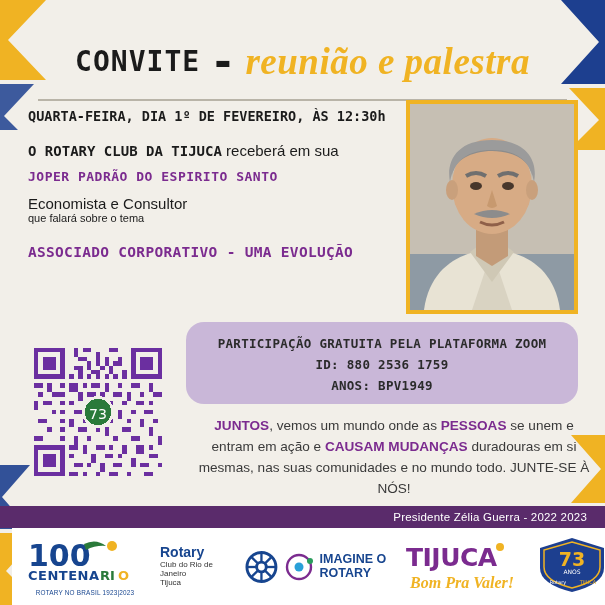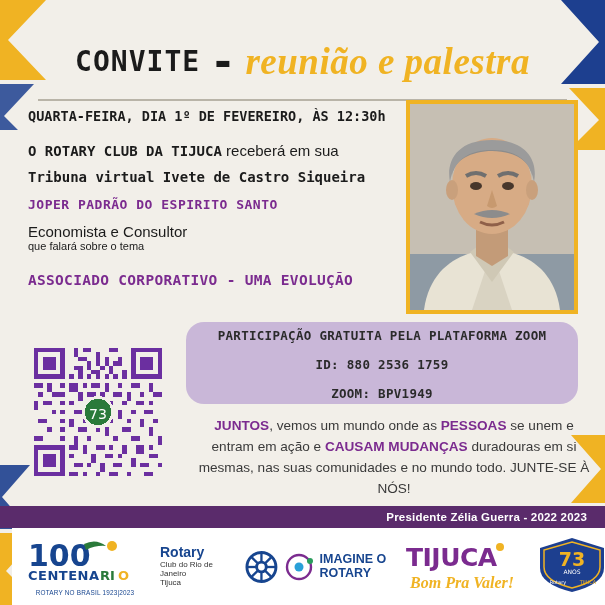--- a/index.html
+++ b/index.html
@@ -133,21 +133,20 @@
   .zoom-box {
     position: absolute;
     left: 186px; top: 322px;
     width: 392px; height: 82px;
     background: #c9b7d8;
     border-radius: 18px;
     z-index: 6;
     display: flex; flex-direction: column;
     align-items: center; justify-content: center;
     padding-top: 2px;
-    gap: 8px;
   }
   .zoom-line {
     font-family: "DejaVu Sans Mono", monospace;
     font-size: 12.5px;
     font-weight: bold;
     color: #2b2b2b;
     letter-spacing: 0.3px;
     margin: 3px 0;
   }
 
@@ -177,21 +176,21 @@
     position: absolute;
     left: 0; bottom: 77px; width: 605px; height: 22px;
     background: #5a2b6b;
     z-index: 5;
     display: flex; align-items: center; justify-content: flex-end;
     padding-right: 18px;
   }
   .pres-strip span {
     color: #ffffff;
     font-size: 11.5px;
-    font-weight: bold;
+    font-weight: normal;
     letter-spacing: 0.2px;
   }
 
   
   .footer {
     position: absolute;
     left: 12px; bottom: 0; width: 605px; height: 77px;
     background: #ffffff;
     z-index: 5;
     display: flex; align-items: center;
@@ -250,21 +249,20 @@
     <span class="title-highlight">reunião e palestra</span>
   </div>
   <div class="header-rule"></div>
 
   <div class="body-text">
     <div class="line-date">QUARTA-FEIRA, DIA 1º DE FEVEREIRO, ÀS 12:30h</div>
     <div class="line-club">
       <span class="mono">O ROTARY CLUB DA TIJUCA</span>
       <span>receberá em sua</span>
     </div>
-    <div class="line-tribuna">Tribuna virtual Ivete de Castro Siqueira</div>
     <div class="line-name">JOPER PADRÃO DO ESPIRITO SANTO</div>
     <div class="line-role">Economista e Consultor</div>
     <div class="line-sub">que falará sobre o tema</div>
     <div class="line-theme">ASSOCIADO CORPORATIVO - UMA EVOLUÇÃO</div>
   </div>
 
   <div class="portrait">
     <svg width="164" height="206" viewBox="0 0 164 206">
       <rect width="164" height="206" fill="#c6bfb3"></rect>
       <rect y="150" width="164" height="56" fill="#8e9aa4"></rect>
@@ -293,21 +291,21 @@
 
       <path d="M64,110 q18,-8 36,0 q-18,8 -36,0 Z" fill="#8c8c8c"></path>
 
       <path d="M70,118 q12,6 24,0" stroke="#8f6049" stroke-width="3" fill="none"></path>
     </svg>
   </div>
 
   <div class="zoom-box">
     <div class="zoom-line">PARTICIPAÇÃO GRATUITA PELA PLATAFORMA ZOOM</div>
     <div class="zoom-line">ID: 880 2536 1759</div>
-    <div class="zoom-line">ZOOM: BPV1949</div>
+    <div class="zoom-line">ANOS: BPV1949</div>
   </div>
 
   <div class="qr">
     <svg width="128" height="128" viewBox="0 0 29 29" shape-rendering="crispEdges">
       <rect width="29" height="29" fill="#f2efe9"></rect>
       <g fill="#6b2fa0">
 
         <rect x="0" y="0" width="7" height="1"></rect>
           <rect x="0" y="6" width="7" height="1"></rect>
         <rect x="0" y="0" width="1" height="7"></rect>

